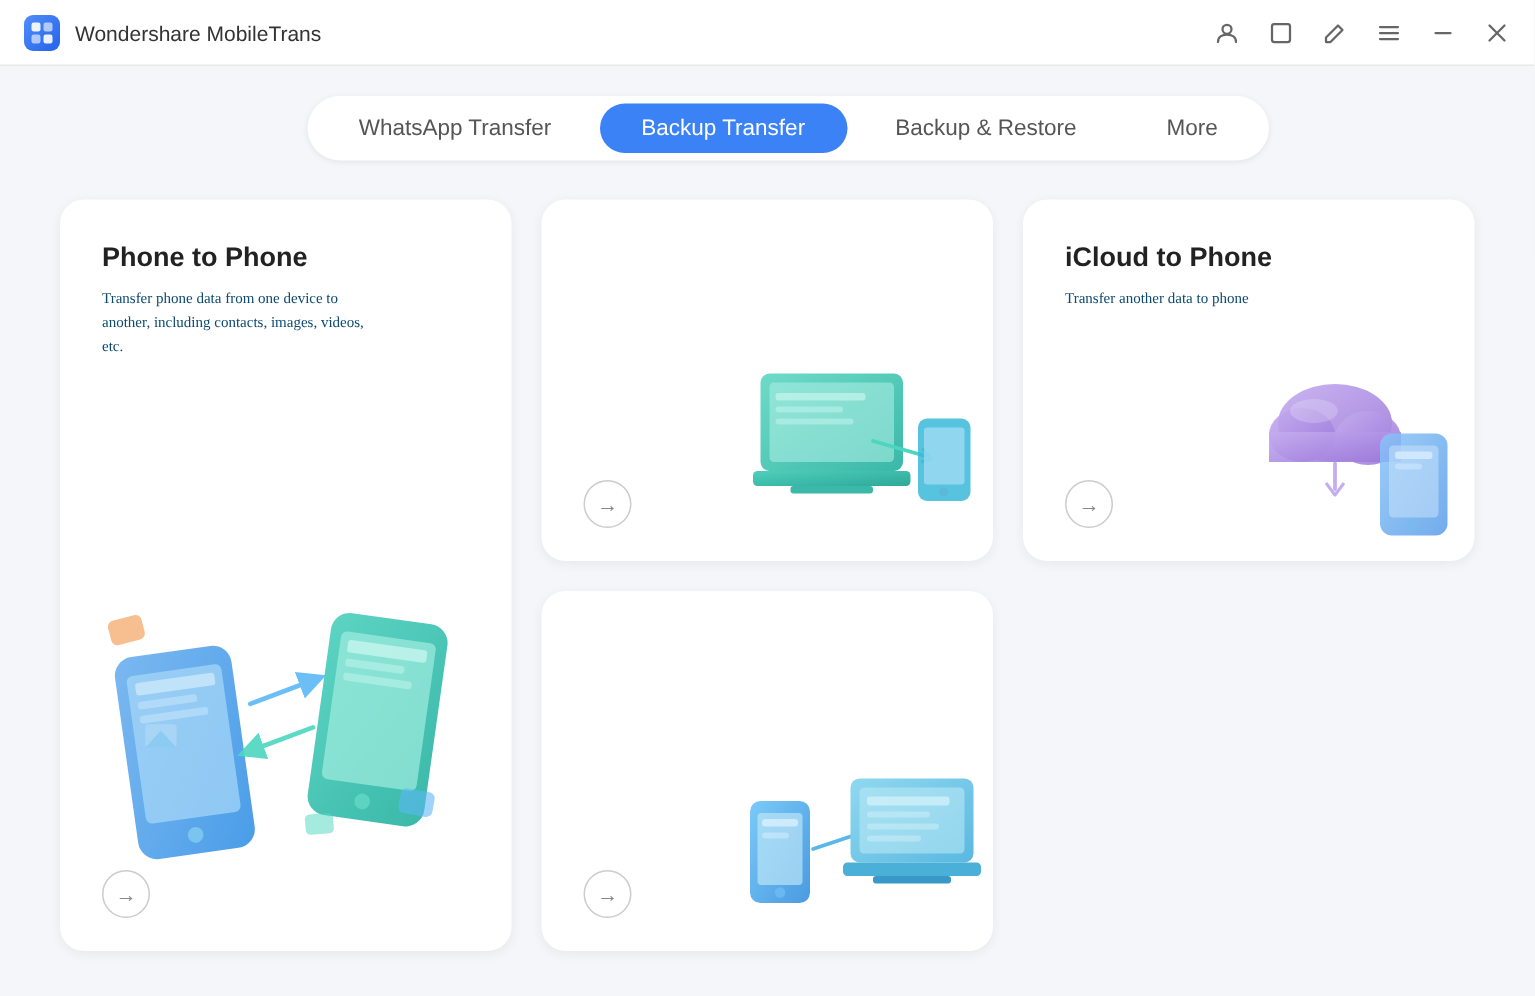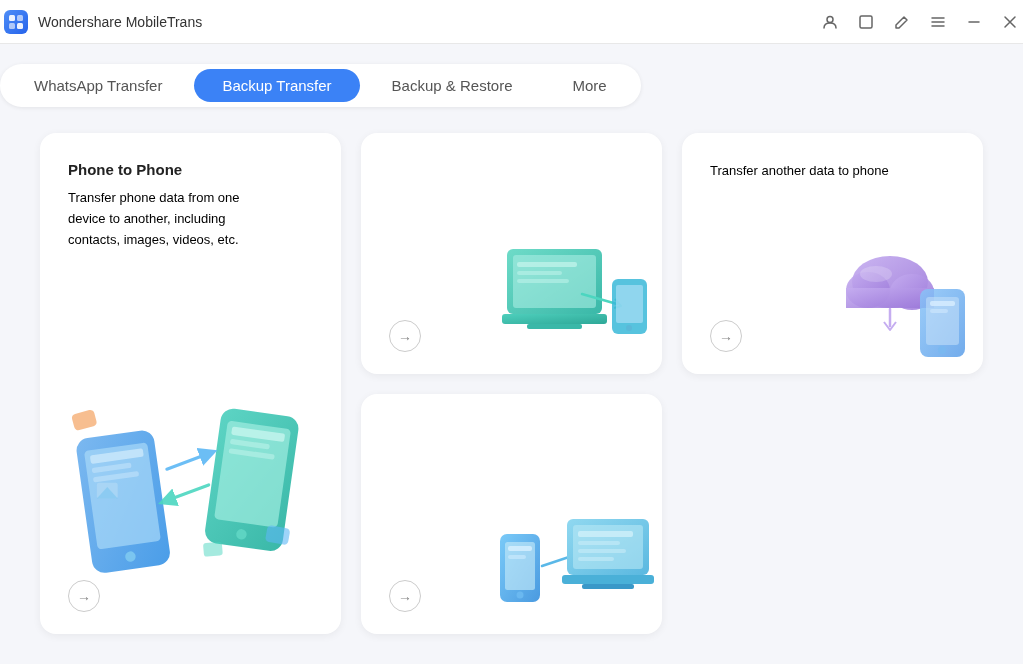--- a/index.html
+++ b/index.html
@@ -13,21 +13,21 @@
       user-select: none;
     }
 
     
     .titlebar {
       display: flex;
       align-items: center;
       justify-content: space-between;
       background: #ffffff;
       height: 44px;
-      padding: 0 4px;
+      padding: 0 16px;
       border-bottom: 1px solid #e8e8e8;
     }
 
     .titlebar-left {
       display: flex;
       align-items: center;
       gap: 10px;
     }
 
     .app-icon {
@@ -74,20 +74,22 @@
       height: calc(664px - 44px);
       display: flex;
       flex-direction: column;
     }
 
     
     .nav-bar {
       background: #f5f6fa;
       padding: 20px 0 16px;
       display: flex;
+      justify-content: center;
+      margin-left: 28px;
     }
 
     .nav-tabs {
       display: flex;
       gap: 4px;
       background: #ffffff;
       border-radius: 30px;
       padding: 5px 6px;
       box-shadow: 0 1px 4px rgba(0,0,0,0.08);
     }
@@ -127,31 +129,32 @@
       cursor: pointer;
       transition: box-shadow 0.2s;
       box-shadow: 0 2px 8px rgba(0,0,0,0.06);
     }
 
     .card-large {
       grid-row: span 2;
     }
 
     .card-title {
-      font-size: 15px;
+      font-size: 18px;
       font-weight: 700;
       color: #222;
       margin-bottom: 10px;
     }
 
     .card-desc {
-      font-size: 13px;
-      color: #000000;
+      font-size: 10px;
+      color: #0c4a6e;
       line-height: 1.6;
       max-width: 180px;
+      font-family: Liberation Serif, serif;
     }
 
     .card-arrow {
       position: absolute;
       bottom: 22px;
       left: 28px;
       width: 32px;
       height: 32px;
       border-radius: 50%;
       border: 1.5px solid #ccc;
@@ -315,20 +318,21 @@
 
           <rect x="20" y="18" width="60" height="5" rx="2" fill="#c6f5ed" opacity="0.7"></rect>
           <rect x="20" y="27" width="45" height="4" rx="2" fill="#c6f5ed" opacity="0.5"></rect>
           <rect x="20" y="35" width="52" height="4" rx="2" fill="#c6f5ed" opacity="0.5"></rect>
         </svg>
       </div>
       <div class="card-arrow">→</div>
     </div>
 
     <div class="card" style="position:relative;">
+      <div class="card-title">iCloud to Phone</div>
       <div class="card-desc">Transfer another data to phone</div>
 
       <div style="position:absolute; bottom:10px; right:5px; width:160px; height:120px;">
         <svg viewBox="0 0 160 120" fill="none" xmlns="http://www.w3.org/2000/svg" width="100%" height="100%">
           <defs>
             <linearGradient id="cloudGrad" x1="0" y1="0" x2="1" y2="1">
               <stop offset="0%" stop-color="#c5adf0"></stop>
               <stop offset="100%" stop-color="#9975d8"></stop>
             </linearGradient>
             <linearGradient id="phoneGradBlue" x1="0" y1="0" x2="1" y2="1">

